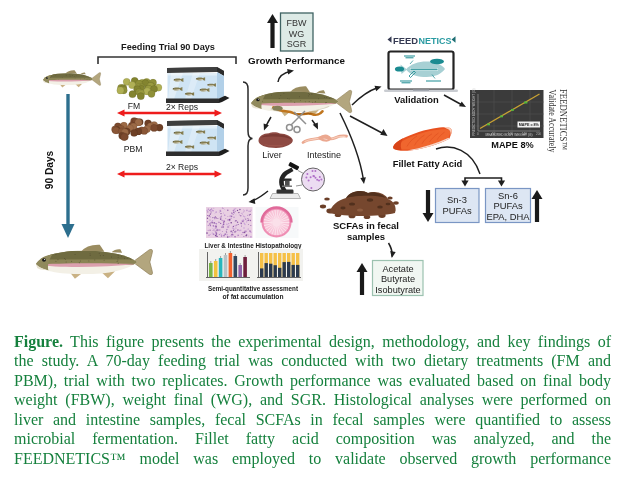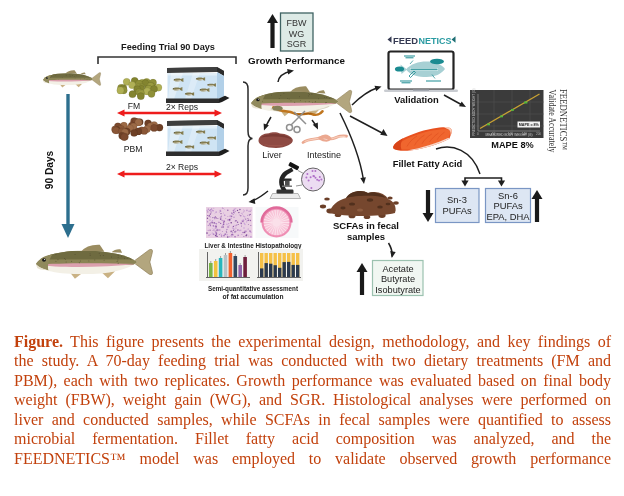--- a/index.html
+++ b/index.html
@@ -1,17 +1,17 @@
 <!DOCTYPE html>
 <html><head><meta charset="utf-8">
 <style>
 html,body{margin:0;padding:0;background:#ffffff;}
 #page{position:relative;width:624px;height:496px;overflow:hidden;background:#fff;}
 #dia{position:absolute;left:0;top:0;}
-#cap{position:absolute;left:14px;top:331.5px;width:597px;font-family:"Liberation Serif",serif;font-size:16px;color:#c2410c;}
+#cap{position:absolute;left:14px;top:331.5px;width:597px;font-family:"Liberation Serif",serif;font-size:16px;color:#15803d;}
 .cl{height:19.5px;line-height:19.5px;white-space:nowrap;}
 .cl.j{text-align:justify;text-align-last:justify;white-space:normal;height:19.5px;overflow:visible;}
 </style></head>
 <body>
 <div id="page">
 <div id="dia"><svg width="624" height="330" viewBox="0 0 624 330" font-family="Liberation Sans, sans-serif">
 
 <g transform="translate(43,79) scale(0.585,0.52)">
           <path d="M82,0 L96,-12 Q99.5,-13.5 98.5,-9 L96.5,0 L98.5,9 Q99.5,13.5 96,12 Z" fill="#b3a67e" stroke="#8d7c54" stroke-width="0.6"></path>
           <path d="M38,-10 Q43,-17.5 54,-17 L58,-10 Z" fill="#9a8c60"></path>
@@ -854,18 +854,18 @@
 <text x="508" y="209" text-anchor="middle" font-size="9.4" fill="#222">PUFAs</text>
 <text x="508" y="219.5" text-anchor="middle" font-size="9.4" fill="#222">EPA, DHA</text>
 <rect x="425.9" y="190" width="4.2" height="24" fill="#1a1a1a"></rect>
         <polygon points="428,222 422.5,213 433.5,213" fill="#1a1a1a"></polygon>
 <rect x="534.9" y="198" width="4.2" height="24" fill="#1a1a1a"></rect>
         <polygon points="537,190 531.5,199 542.5,199" fill="#1a1a1a"></polygon>
 </svg></div>
 <div id="cap">
       <div class="cl j"><b>Figure.</b> This figure presents the experimental design, methodology, and key findings of</div>
       <div class="cl j">the study. A 70-day feeding trial was conducted with two dietary treatments (FM and</div>
-      <div class="cl j">PBM), each with two replicates. Growth performance was evaluated based on final body</div>
-      <div class="cl j">weight (FBW), weight gain (WG), and SGR. Histological analyses were performed on</div>
-      <div class="cl j">liver and conducted samples, while SCFAs in fecal samples were quantified to assess</div>
+      <div class="cl j">PBM), trial with two replicates. Growth performance was evaluated based on final body</div>
+      <div class="cl j">weight (FBW), weight final (WG), and SGR. Histological analyses were performed on</div>
+      <div class="cl j">liver and intestine samples, fecal SCFAs in fecal samples were quantified to assess</div>
       <div class="cl j">microbial fermentation. Fillet fatty acid composition was analyzed, and the</div>
       <div class="cl j">FEEDNETICS™ model was employed to validate observed growth performance</div>
     </div>
 </div>
 </body></html>

